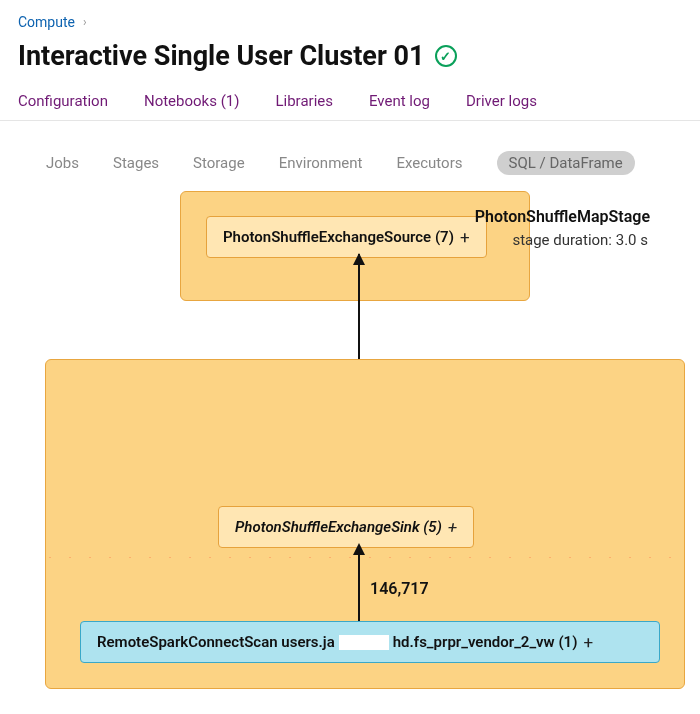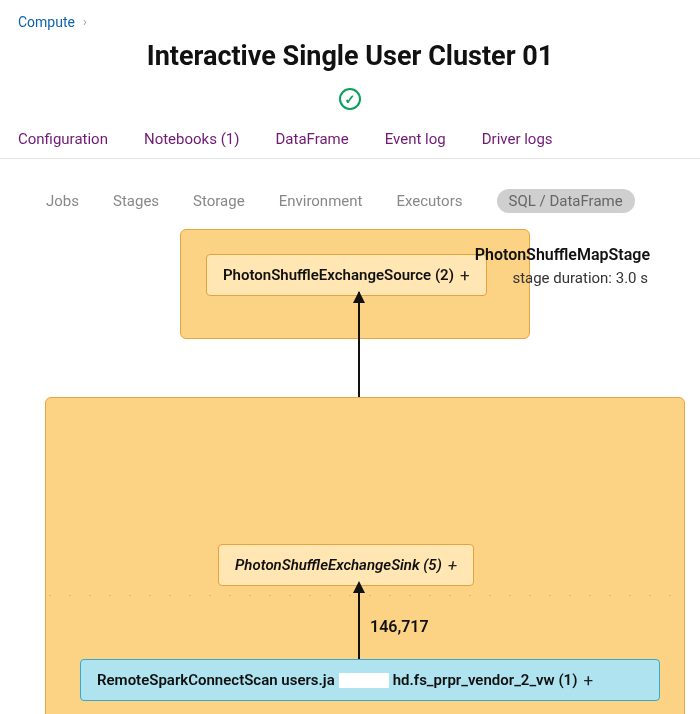--- a/index.html
+++ b/index.html
@@ -22,22 +22,21 @@
       color: #999;
       font-size: 12px;
     }
     .page-title {
       padding: 4px 18px 12px;
       font-size: 27px;
       font-weight: 700;
       color: #111;
       display: flex;
       align-items: center;
-      gap: 16px;
-      flex-direction: column;
+      gap: 10px;
     }
     .status-circle {
       width: 22px;
       height: 22px;
       border: 2.5px solid #0aa05a;
       border-radius: 50%;
       display: inline-flex;
       align-items: center;
       justify-content: center;
     }
@@ -194,39 +193,39 @@
 <div class="page-title">
   <span>Interactive Single User Cluster 01</span>
   <span class="status-circle">
     <span class="status-check">✓</span>
   </span>
 </div>
 
 <div class="primary-tabs">
   <div class="primary-tab">Configuration</div>
   <div class="primary-tab">Notebooks (1)</div>
-  <div class="primary-tab">DataFrame</div>
+  <div class="primary-tab">Libraries</div>
   <div class="primary-tab">Event log</div>
   <div class="primary-tab">Driver logs</div>
 </div>
 
 <div class="spark-subtabs">
   <div class="spark-subtab">Jobs</div>
   <div class="spark-subtab">Stages</div>
   <div class="spark-subtab">Storage</div>
   <div class="spark-subtab">Environment</div>
   <div class="spark-subtab">Executors</div>
   <div class="spark-subtab active">SQL / DataFrame</div>
 </div>
 
 <div class="canvas">
 
   <div class="stage-box stage1"></div>
   <div class="op-box op1">
-    <span>PhotonShuffleExchangeSource (2)</span>
+    <span>PhotonShuffleExchangeSource (7)</span>
     <span class="plus">+</span>
   </div>
 
   <div class="arrow-line arrow1"></div>
   <div class="arrow-head ah1"></div>
   <div class="edge-label el1">200</div>
 
   <div class="stage-box stage2"></div>
   <div class="stage-label">PhotonShuffleMapStage</div>
   <div class="stage-sub">stage duration: 3.0 s</div>

